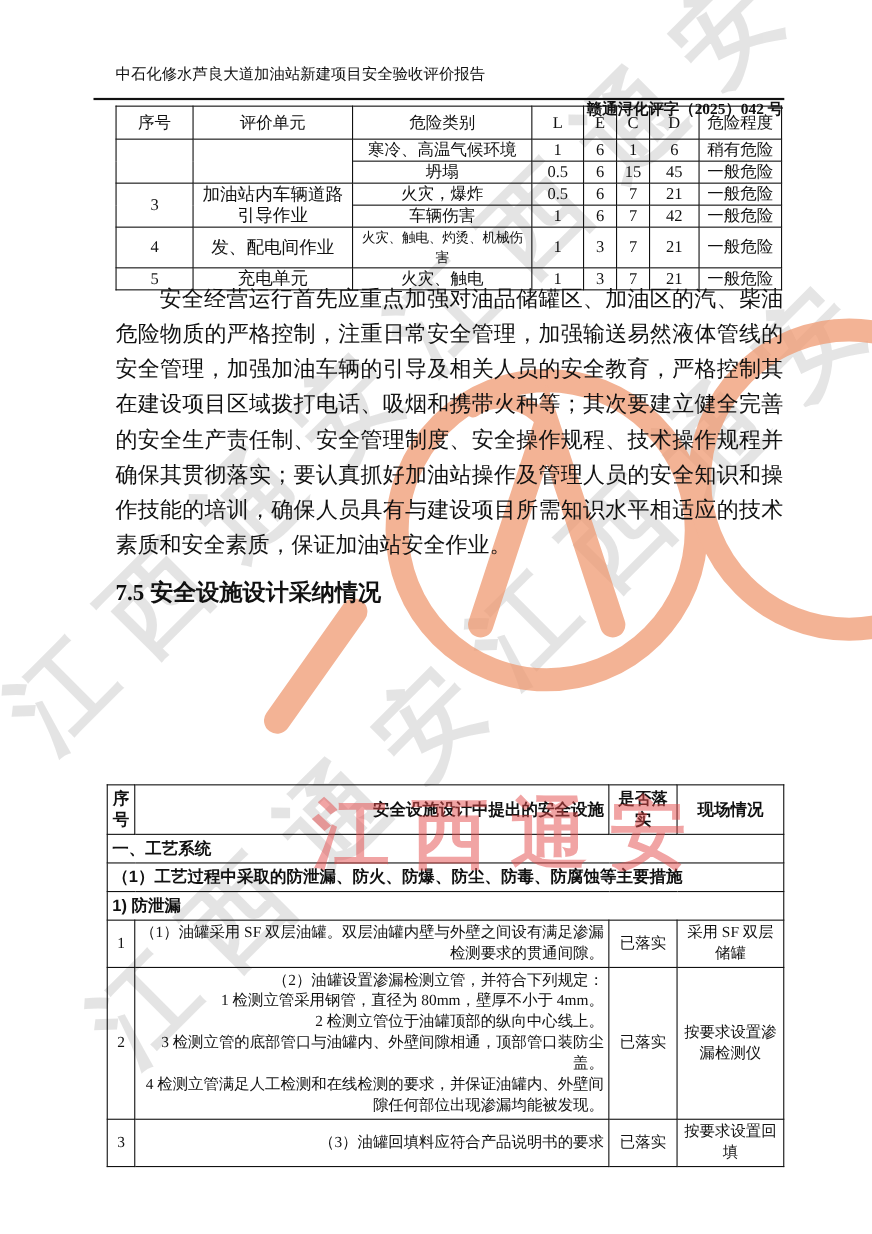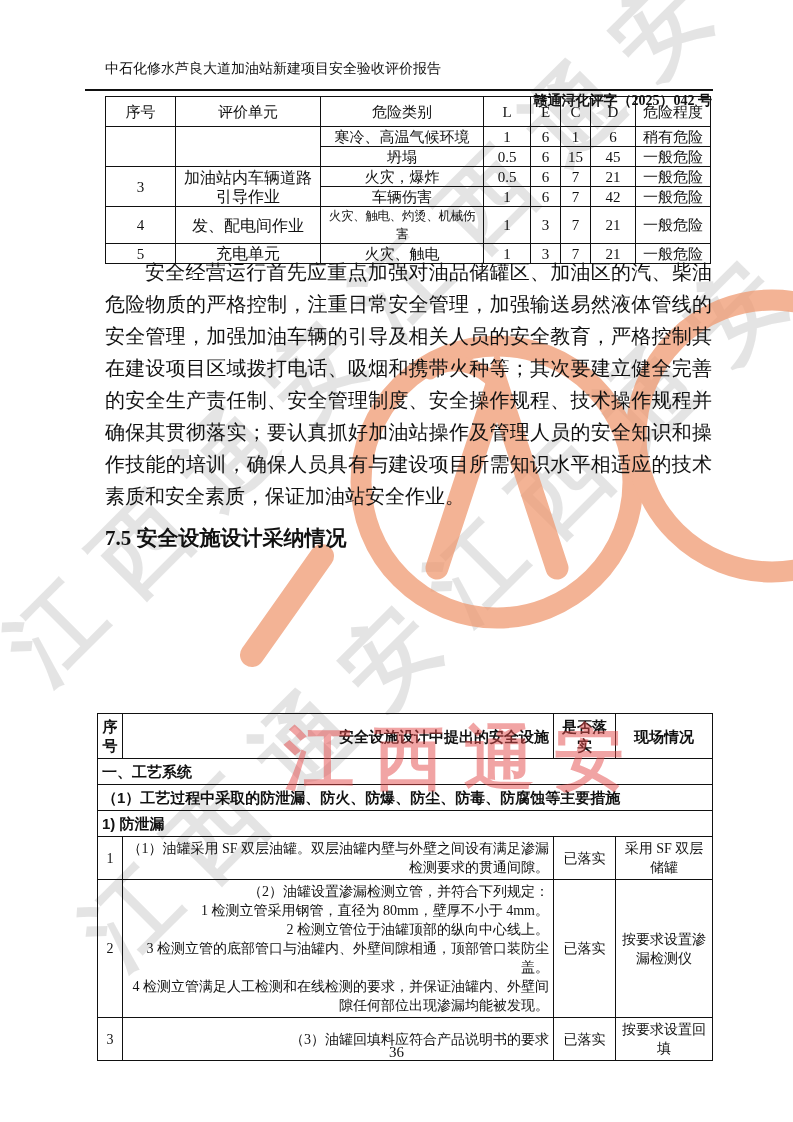--- a/index.html
+++ b/index.html
@@ -223,17 +223,16 @@
       </tr>
       <tr class="r3">
         <td class="col-no">3</td>
         <td class="col-fac">（3）油罐回填料应符合产品说明书的要求</td>
         <td class="col-imp">已落实</td>
         <td class="col-site">按要求设置回填</td>
       </tr>
     </tbody>
       </table>
 
-    <div class="pg-number">36</div>
   </div>
 
   <div class="wm-red">江西通安</div>
 </div>
 
 </body></html>

